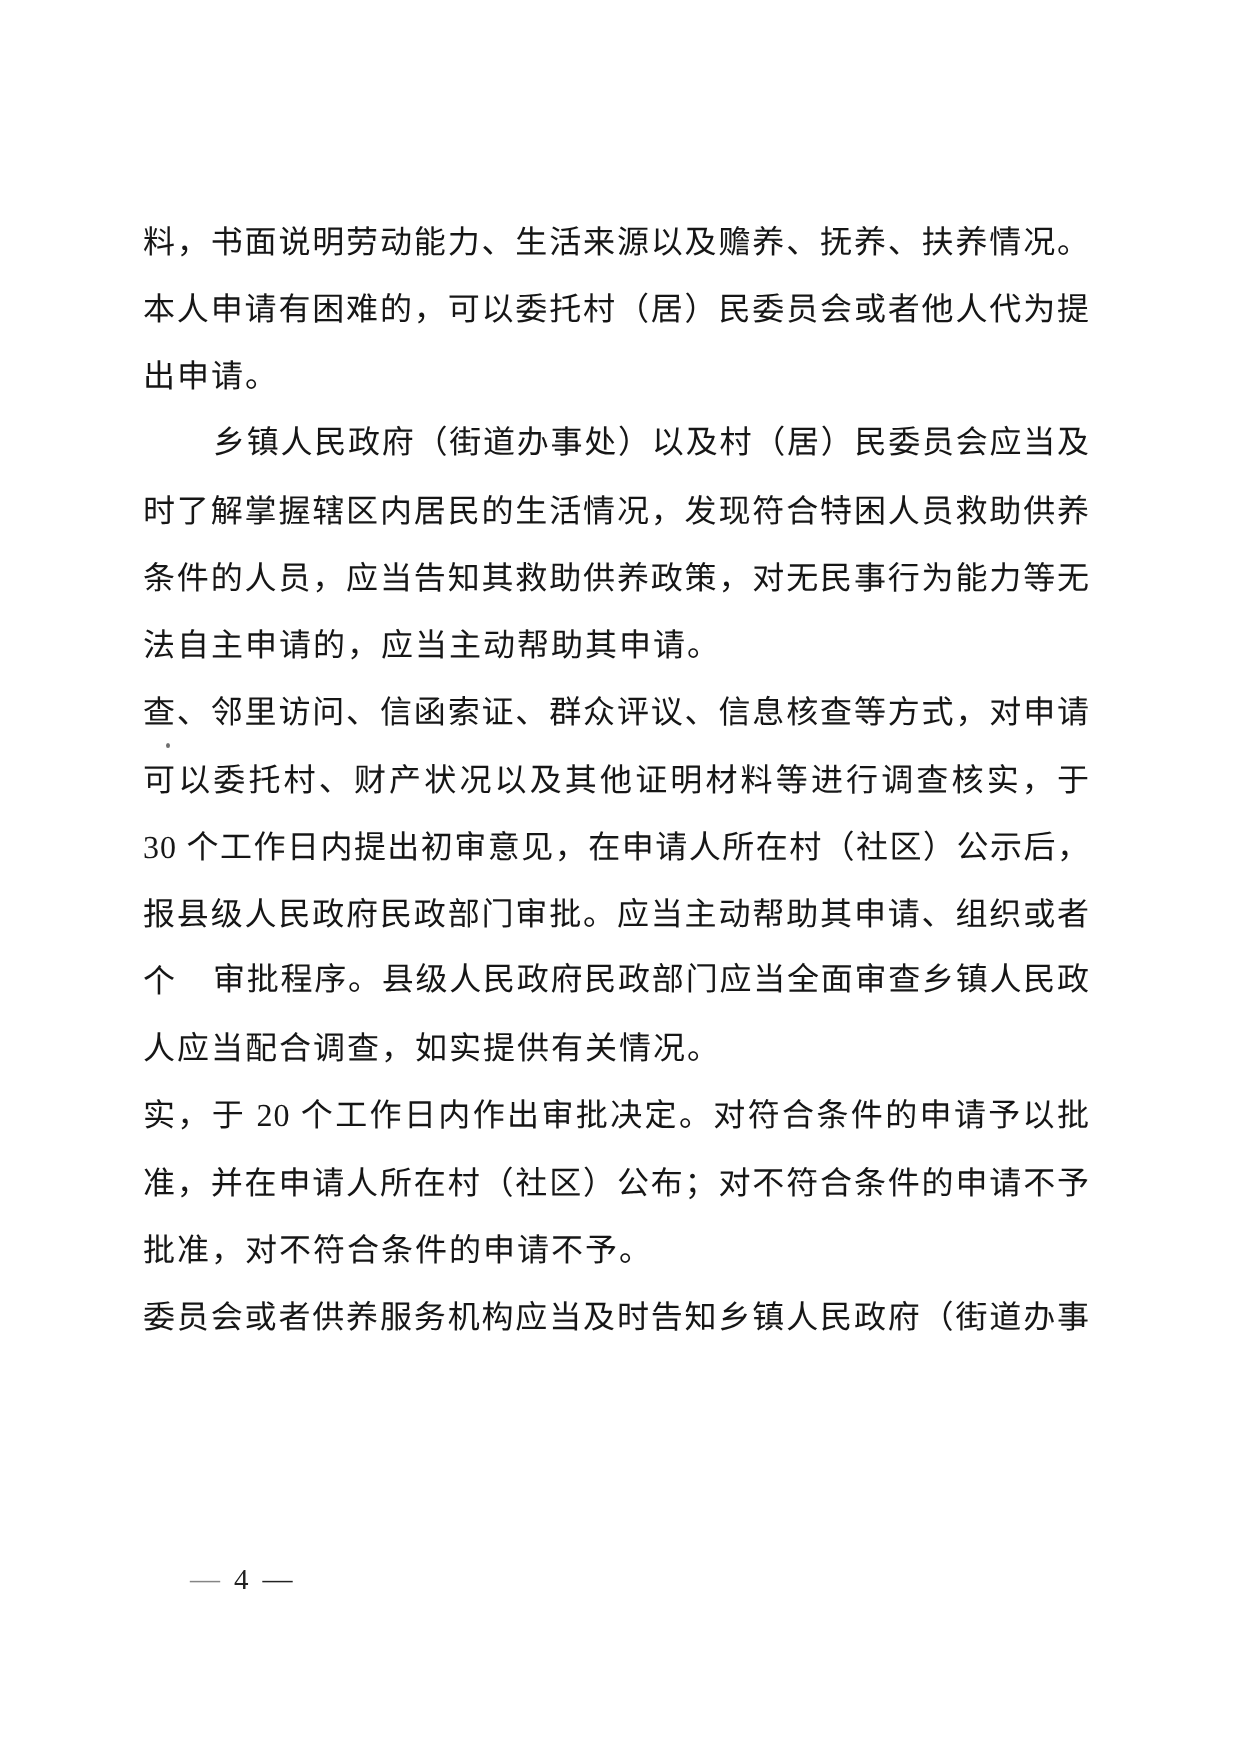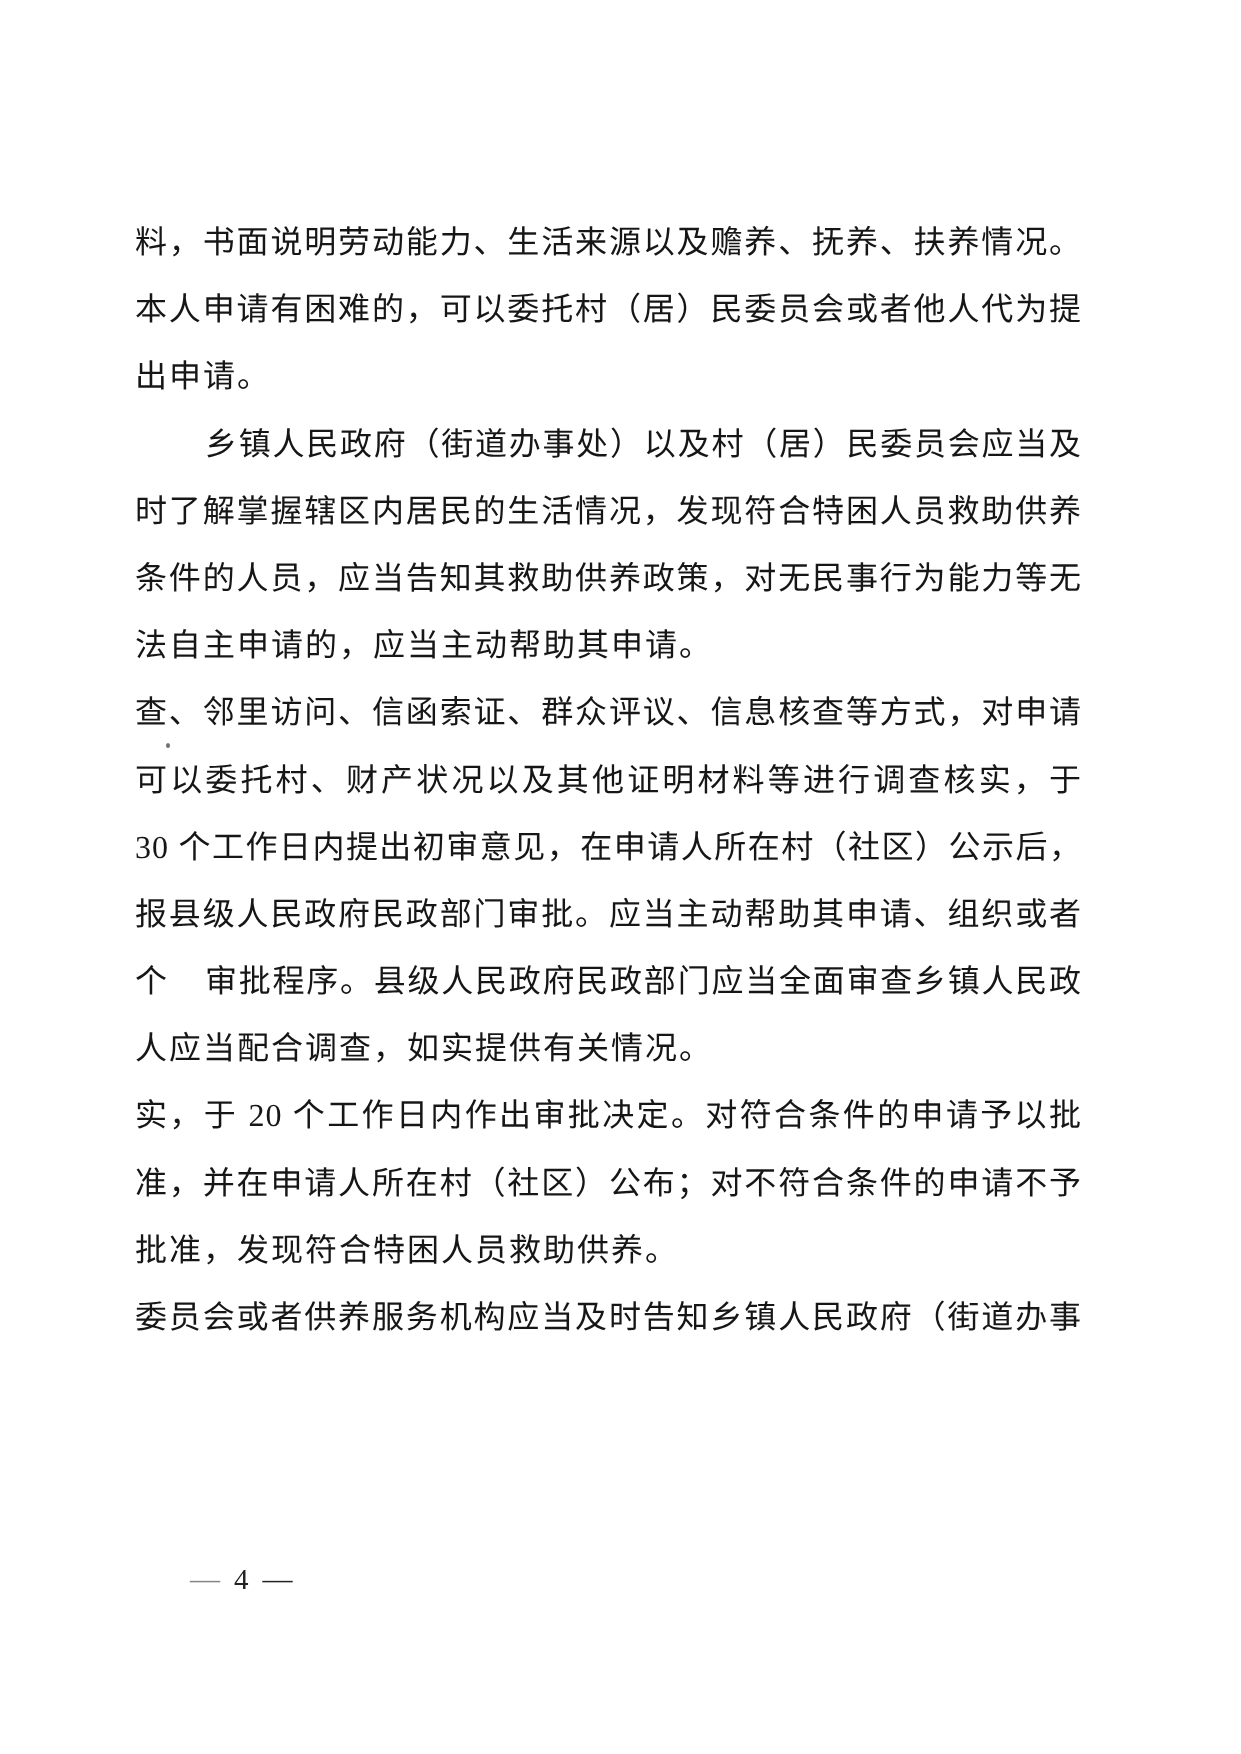--- a/index.html
+++ b/index.html
@@ -11,21 +11,21 @@
     position: relative;
     width: 1241px;
     height: 1754px;
     background: #ffffff;
     overflow: hidden;
     font-family: "Liberation Serif", "DejaVu Serif", serif;
     color: #141414;
   }
   .text-block {
     position: absolute;
-    left: 135px;
+    left: 143px;
     top: 209px;
     width: 947px;
   }
   .line {
     box-sizing: border-box;
     width: 100%;
     height: 67.2px;
     line-height: 67.2px;
     font-size: 32px;
     letter-spacing: 2px;
@@ -34,20 +34,21 @@
     text-rendering: geometricPrecision;
   }
   .line.fill {
     white-space: normal;
     letter-spacing: 1px;
     text-align: justify;
     text-align-last: justify;
   }
   .line.indent {
     padding-left: 70px;
+    font-family: Liberation Mono, monospace;
   }
   .footer {
     position: absolute;
     left: 176px;
     top: 1558px;
     height: 42px;
     display: flex;
     align-items: center;
     font-size: 30px;
     color: #222222;
@@ -85,21 +86,21 @@
       <div class="line fill">条件的人员，应当告知其救助供养政策，对无民事行为能力等无</div>
       <div class="line">法自主申请的，应当主动帮助其申请。</div>
       <div class="line fill">查、邻里访问、信函索证、群众评议、信息核查等方式，对申请</div>
       <div class="line fill">可以委托村、财产状况以及其他证明材料等进行调查核实，于</div>
       <div class="line fill">30 个工作日内提出初审意见，在申请人所在村（社区）公示后，</div>
       <div class="line fill">报县级人民政府民政部门审批。应当主动帮助其申请、组织或者个</div>
       <div class="line fill indent">审批程序。县级人民政府民政部门应当全面审查乡镇人民政</div>
       <div class="line">人应当配合调查，如实提供有关情况。</div>
       <div class="line fill">实，于 20 个工作日内作出审批决定。对符合条件的申请予以批</div>
       <div class="line fill">准，并在申请人所在村（社区）公布；对不符合条件的申请不予</div>
-      <div class="line">批准，发现符合特困人员救助供养。</div>
+      <div class="line">批准，对不符合条件的申请不予。</div>
       <div class="line fill">委员会或者供养服务机构应当及时告知乡镇人民政府（街道办事</div>
     </div>
 
   <div class="speck" style="left:166px; top:743px;"></div>
 
   <div class="footer">
     <span class="dash faded">—</span>
     <span class="num">4</span>
     <span class="dash">—</span>
   </div>

